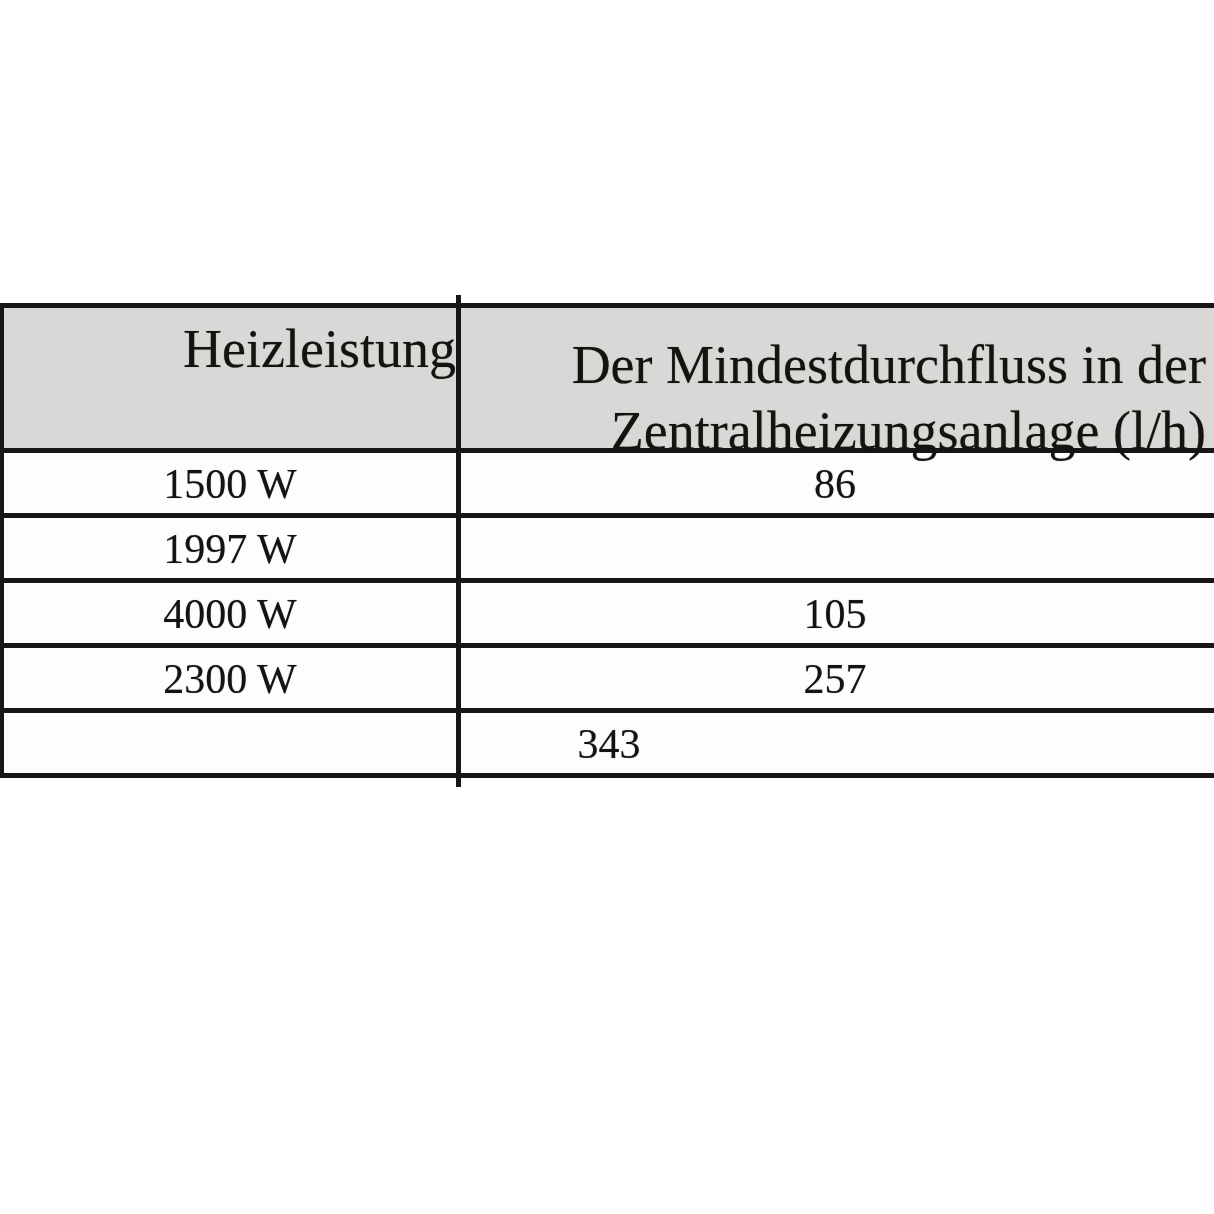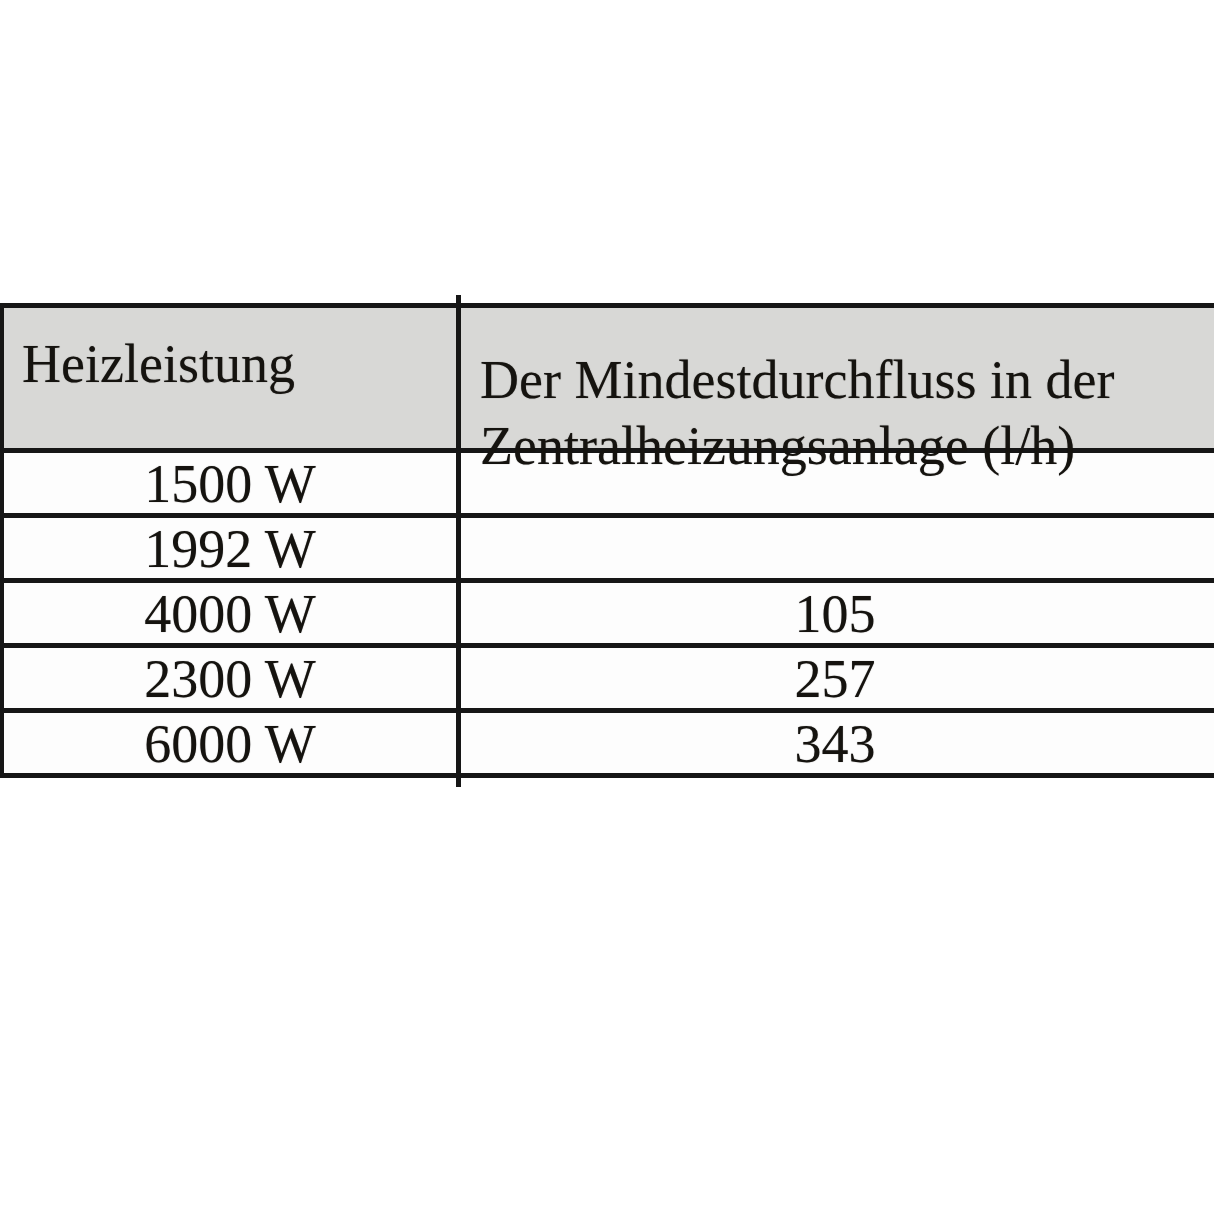--- a/index.html
+++ b/index.html
@@ -61,60 +61,61 @@
   .cell-left {
     width: 452px;
     flex: 0 0 452px;
   }
   .cell-right {
     flex: 1 1 auto;
   }
   .header-row .cell {
     font-size: 54px;
     line-height: 66px;
-    padding-top: 23px;
+    padding-top: 8px;
+    text-align: right;
   }
   .header-row .cell-left {
     padding-left: 18px;
   }
   .header-row .cell-right {
     padding-left: 24px;
     padding-right: 8px;
     margin-top: 16px;
   }
   .data-row .cell {
-    font-size: 54px;
+    font-size: 42px;
     line-height: 63px;
     text-align: center;
   }
 </style>
 </head>
 <body>
 
 <div class="canvas">
   <div class="scan-table">
     <div class="col-divider"></div>
 
     <div class="row header-row">
       <div class="cell cell-left">Heizleistung</div>
       <div class="cell cell-right">Der Mindestdurchfluss in der Zentralheizungsanlage (l/h)</div>
     </div>
 
     <div class="row data-row">
       <div class="cell cell-left">1500 W</div>
+      <div class="cell cell-right">86</div>
     </div>
     <div class="row data-row">
-      <div class="cell cell-left">1992 W</div>
+      <div class="cell cell-left">1997 W</div>
     </div>
     <div class="row data-row">
       <div class="cell cell-left">4000 W</div>
       <div class="cell cell-right">105</div>
     </div>
     <div class="row data-row">
       <div class="cell cell-left">2300 W</div>
       <div class="cell cell-right">257</div>
     </div>
     <div class="row data-row">
-      <div class="cell cell-left">6000 W</div>
       <div class="cell cell-right">343</div>
     </div>
   </div>
 </div>
 
 </body></html>

